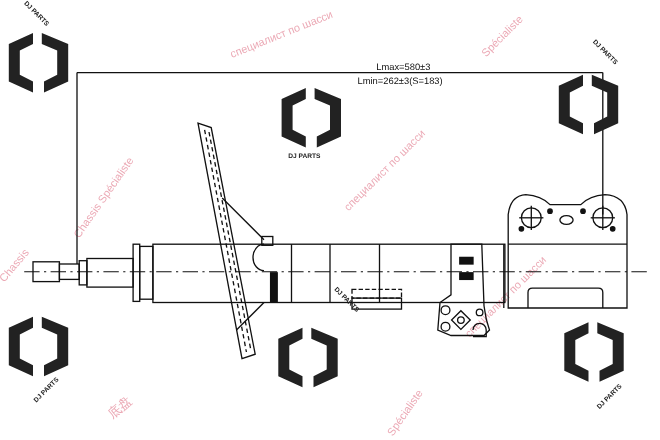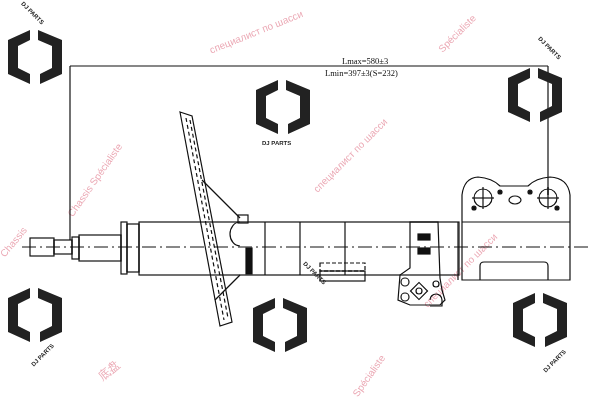--- a/index.html
+++ b/index.html
@@ -1,19 +1,19 @@
 <!DOCTYPE html>
 <html><head>
 <meta charset="utf-8">
 <style>
   html, body { margin:0; padding:0; background:#ffffff; }
   body { width:600px; height:400px; overflow:hidden; position:relative;
          font-family:"Liberation Sans", sans-serif; }
   #stage { position:absolute; left:0; top:0; width:600px; height:400px; }
-  .dim-label { position:absolute; font-family:Liberation Serif, serif;
+  .dim-label { position:absolute; font-family:Liberation Sans, sans-serif;
                font-size:8.5px; color:#111; white-space:nowrap; line-height:1;padding-left:42px; }
   .wm { position:absolute; font-family:"Liberation Sans", sans-serif;
         font-size:10px; color:#e89aa8; white-space:nowrap; opacity:0.85;
         transform-origin:left center; }
   .logo { position:absolute; width:70px; height:70px; }
   .logo-text { position:absolute; font-family:"Liberation Sans", sans-serif;
                font-size:6px; font-weight:bold; color:#222; white-space:nowrap; }
 </style>
 </head>
 <body>
@@ -86,21 +86,21 @@
       <ellipse cx="515" cy="200" rx="6" ry="4"></ellipse>
       <line x1="462" y1="222" x2="570" y2="222"></line>
       <path d="M480,280 L480,266 Q480,262 484,262 L544,262 Q548,262 548,266 L548,280"></path>
       <line x1="458" y1="222" x2="458" y2="280"></line>
 
       <line x1="22" y1="247" x2="590" y2="247" stroke-dasharray="14,4,2,4" stroke-width="1"></line>
     </g>
   </svg>
 
   <div class="dim-label" style="left:300px; top:57px;">Lmax=580±3</div>
-  <div class="dim-label" style="left:283px; top:69px;">Lmin=397±3(S=232)</div>
+  <div class="dim-label" style="left:283px; top:69px;">Lmin=262±3(S=183)</div>
 
   <svg class="logo" style="left:0px; top:22px;" viewBox="0 0 70 70">
     <path d="M8,18 L30,8 L30,18 L18,24 L18,46 L30,52 L30,62 L8,52 Z" fill="#222"></path>
     <path d="M38,8 L62,18 L62,52 L40,62 L40,52 L52,46 L52,24 L38,18 Z" fill="#222"></path>
   </svg>
   <div class="logo-text" style="left:18px; top:10px; transform:rotate(45deg);">DJ PARTS</div>
 
   <svg class="logo" style="left:248px; top:72px;" viewBox="0 0 70 70">
     <path d="M8,18 L30,8 L30,18 L18,24 L18,46 L30,52 L30,62 L8,52 Z" fill="#222"></path>
     <path d="M38,8 L62,18 L62,52 L40,62 L40,52 L52,46 L52,24 L38,18 Z" fill="#222"></path>

